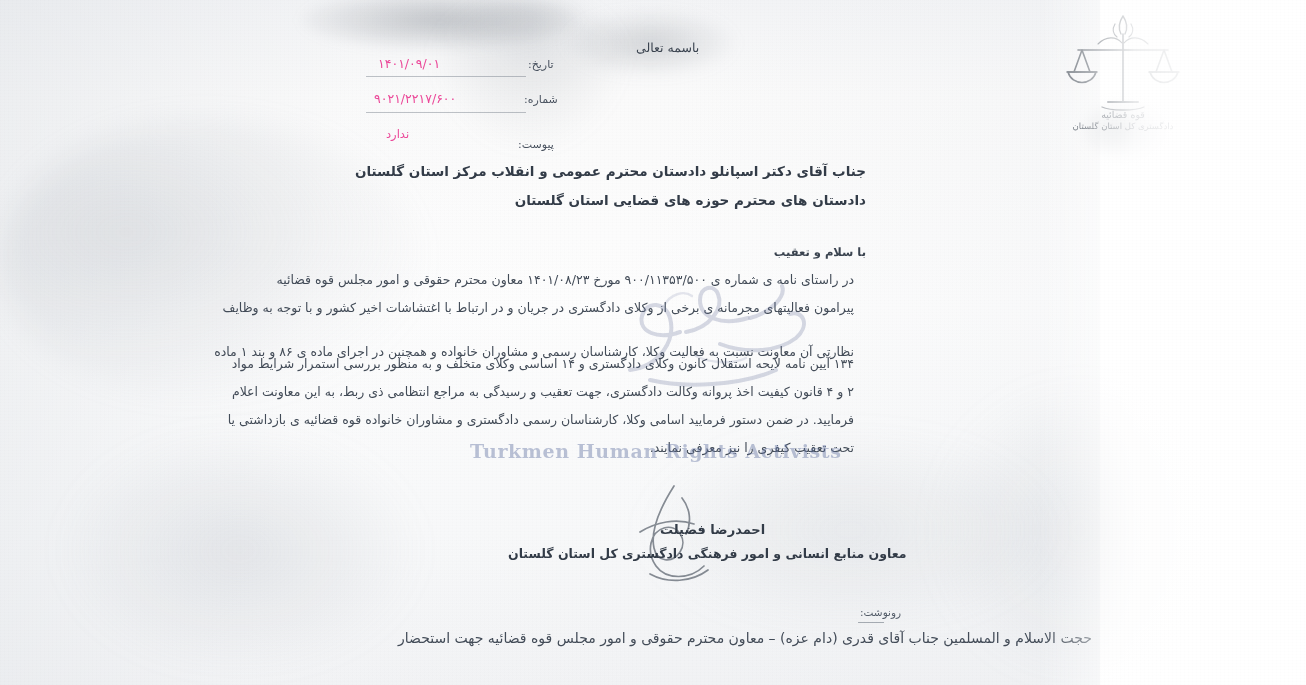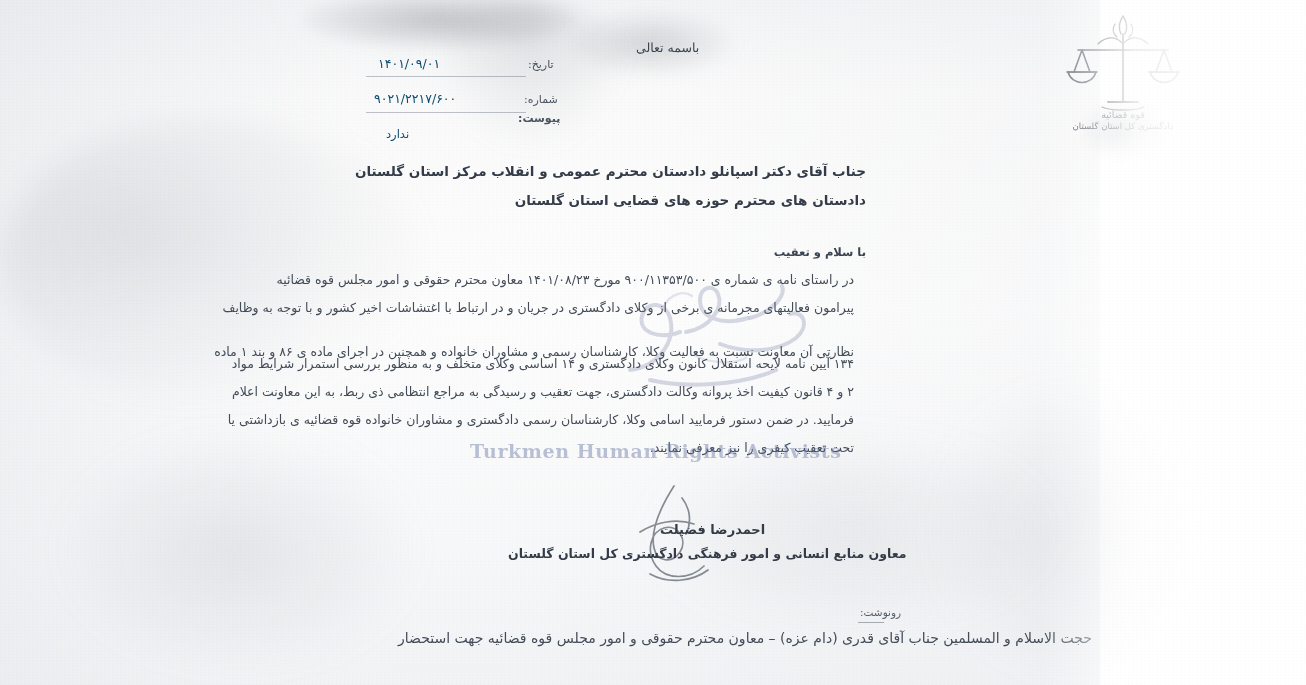--- a/index.html
+++ b/index.html
@@ -86,21 +86,21 @@
   #emblem {
     position: absolute;
     right: 118px;
     top: 10px;
     width: 130px;
     height: 120px;
     opacity: 0.78;
   }
   #emblem-caption1, #emblem-caption2 { text-align: center; }
   .meta-label { position: absolute; font-size: 11px; color: #4a5360; }
-  .meta-value { position: absolute; font-size: 12.5px; color: #0c4a6e; letter-spacing: 0.3px; }
+  .meta-value { position: absolute; font-size: 12.5px; color: #ec4899; letter-spacing: 0.3px; }
   .meta-line {
     position: absolute;
     height: 1px;
     background: rgba(90,100,112,0.38);
   }
 
   
   .addr {
     position: absolute;
     font-weight: bold;
@@ -243,21 +243,21 @@
   <div class="txt" style="left:636px; top:40px; font-size:12.5px;">باسمه تعالی</div>
 
   <div class="meta-label" style="left:528px; top:58px;">تاریخ:</div>
   <div class="meta-value" style="left:378px; top:56px;">۱۴۰۱/۰۹/۰۱</div>
   <div class="meta-line" style="left:366px; top:76px; width:160px;"></div>
 
   <div class="meta-label" style="left:524px; top:93px;">شماره:</div>
   <div class="meta-value" style="left:374px; top:91px;">۹۰۲۱/۲۲۱۷/۶۰۰</div>
   <div class="meta-line" style="left:366px; top:112px; width:160px;"></div>
 
-  <div class="meta-label" style="left:518px; top:112px;font-weight:bold;">پیوست:</div>
+  <div class="meta-label" style="left:518px; top:138px;">پیوست:</div>
   <div class="meta-value" style="left:386px; top:127px; font-size:11.5px;">ندارد</div>
 
   <div class="addr" style="right:440px; top:163px;">جناب آقای دکتر اسپانلو دادستان محترم عمومی و انقلاب مرکز استان گلستان</div>
   <div class="addr" style="right:440px; top:192px;">دادستان های محترم حوزه های قضایی استان گلستان</div>
 
   <div class="txt" style="right:440px; top:245px; font-size:11.5px; font-weight:bold; color:#3b4450;">با سلام و تعقیب</div>
 
   <div class="body-line" style="right:452px; top:272px;">در راستای نامه ی شماره ی ۹۰۰/۱۱۳۵۳/۵۰۰ مورخ ۱۴۰۱/۰۸/۲۳ معاون محترم حقوقی و امور مجلس قوه قضائیه</div>
   <div class="body-line" style="right:452px; top:300px;">پیرامون فعالیتهای مجرمانه ی برخی از وکلای دادگستری در جریان و در ارتباط با اغتشاشات اخیر کشور و با توجه به وظایف</div>
   <div class="body-line" style="right:452px; top:328px;margin-top:16px;">نظارتی آن معاونت نسبت به فعالیت وکلا، کارشناسان رسمی و مشاوران خانواده و همچنین در اجرای ماده ی ۸۶ و بند ۱ ماده</div>

